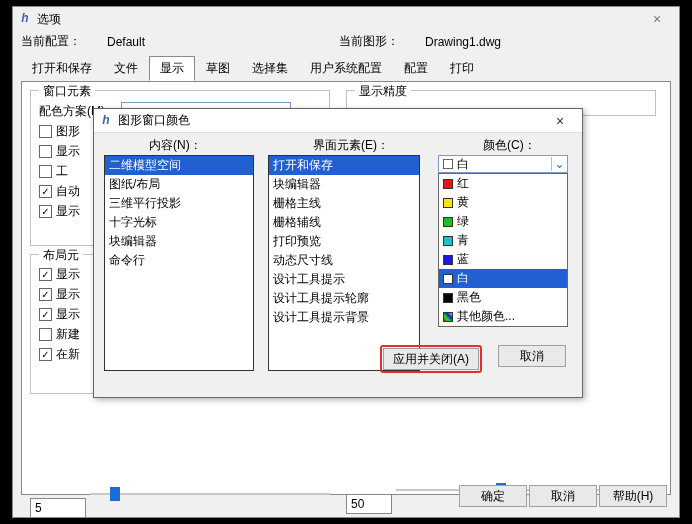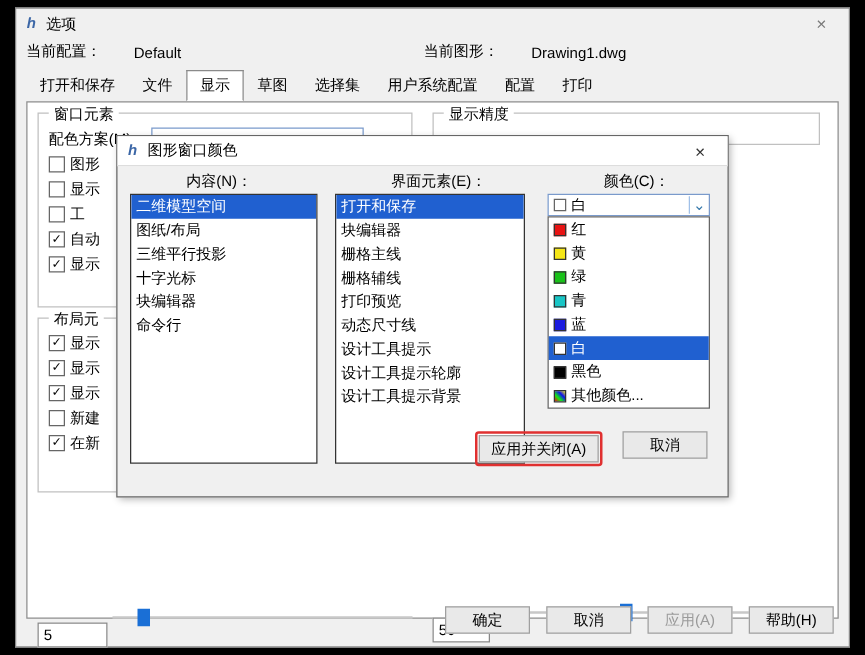--- a/index.html
+++ b/index.html
@@ -31,21 +31,21 @@
   .row { display: flex; align-items: center; gap: 4px; margin: 3px 0; }
   .chk { width: 13px; height: 13px; border: 1px solid #666; background: #fff; display: inline-flex; align-items: center; justify-content: center; font-size: 10px; line-height: 1; }
   .chk.checked::after { content: "✓"; }
   .combo-small { display: inline-block; border: 1px solid #7a9acb; background: #fff; height: 18px; width: 170px; }
 
   .textctl { border: 1px solid #888; background: #fff; width: 56px; height: 20px; padding: 2px 4px; margin-top: 29px; }
   .slider { position: relative; height: 18px; }
   .slider .track { position: absolute; left: 0; right: 0; top: 8px; height: 2px; background: #c8c8c8; }
   .slider .thumb { position: absolute; top: 2px; width: 10px; height: 14px; background: #1a6fd6; }
 
-  .btnbar { position: absolute; right: 12px; bottom: 10px; display: flex; gap: 13px; }
+  .btnbar { position: absolute; right: 12px; bottom: 10px; display: flex; gap: 2px; }
   .btn { min-width: 68px; height: 22px; border: 1px solid #a0a0a0; background: #e9e9e9; display: inline-flex; align-items: center; justify-content: center; padding: 0 8px; }
   .btn.disabled { color: #9a9a9a; }
 
   
   .color-dlg { position: absolute; left: 93px; top: 108px; width: 490px; height: 290px; background: #f0f0f0; border: 1px solid #666; box-shadow: 2px 2px 6px rgba(0,0,0,.3); }
   .color-dlg .titlebar { background: #fff; border-bottom: 1px solid #ddd; }
   .cd-body { position: relative; padding: 6px 10px; height: calc(100% - 24px); }
   .col-lbl { margin-bottom: 2px; margin-left: 45px; }
   .listbox { border: 1px solid #333; background: #fff; overflow: hidden; }
   .listbox .item { padding: 1px 4px; white-space: nowrap; }
@@ -188,21 +188,20 @@
               <div class="thumb" style="left:140px"></div>
           </div>
         </div>
       </div>
 
     </div>
 
     <div class="btnbar">
       <span class="btn">确定</span>
       <span class="btn">取消</span>
-      <span class="btn disabled">应用(A)</span>
       <span class="btn">帮助(H)</span>
     </div>
   </div>
 
   <div class="color-dlg">
     <div class="titlebar">
       <span class="logo">h</span>
       <span class="title">图形窗口颜色</span>
       <span class="close" style="color:#333">×</span>
     </div>

